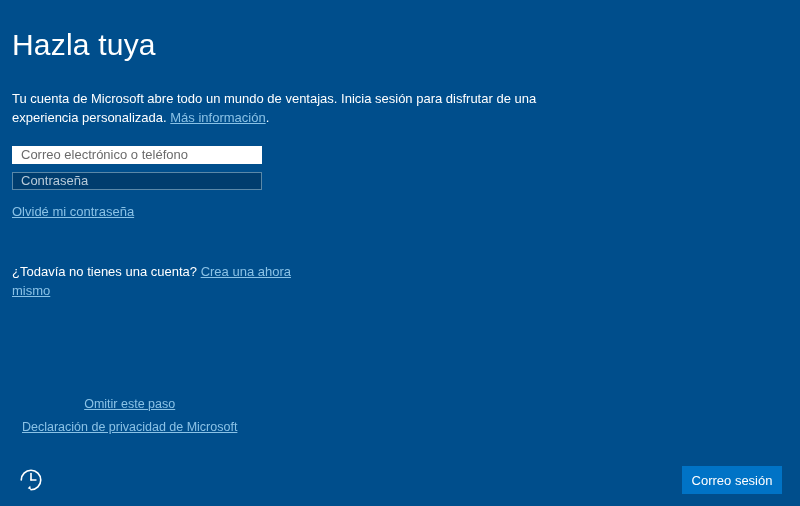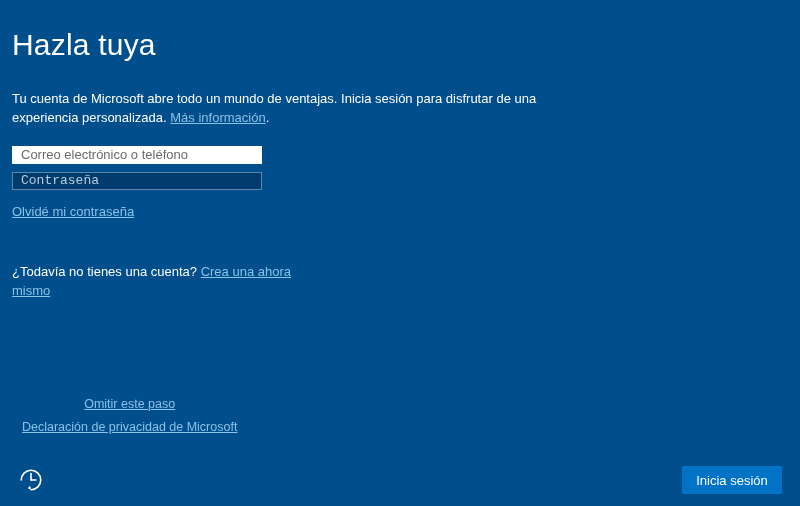--- a/index.html
+++ b/index.html
@@ -45,21 +45,20 @@
     padding: 0 8px;
     font-family: inherit;
     outline: none;
   }
   .field::placeholder { color: #6a6a6a; }
   .field.password {
     margin-top: 8px;
     background: #003d6e;
     border: 1px solid #5a88a8;
     color: #b8cbd9;
-    font-family: Liberation Mono, monospace;
   }
   .field.password::placeholder { color: #b8cbd9; }
   .forgot {
     margin-top: 14px;
     font-size: 13px;
   }
   .noacct {
     margin-top: 44px;
     font-size: 13px;
     max-width: 300px;
@@ -129,14 +128,14 @@
 <div class="footer">
   <span class="ease-icon">
     <svg viewBox="0 0 32 32" width="26" height="26" fill="none" stroke="currentColor" stroke-width="2">
       <path d="M4 16 A12 12 0 1 1 16 28" stroke-linecap="round"></path>
       <polyline points="12,26 16,28 15,23" fill="currentColor" stroke="none"></polyline>
       <line x1="16" y1="16" x2="16" y2="8" stroke-linecap="round"></line>
       <line x1="16" y1="16" x2="22" y2="16" stroke-linecap="round"></line>
     </svg>
   </span>
   <div class="spacer"></div>
-  <button class="btn primary">Inicia sesión</button>
+  <button class="btn primary">Correo sesión</button>
 </div>
 
 </body></html>

